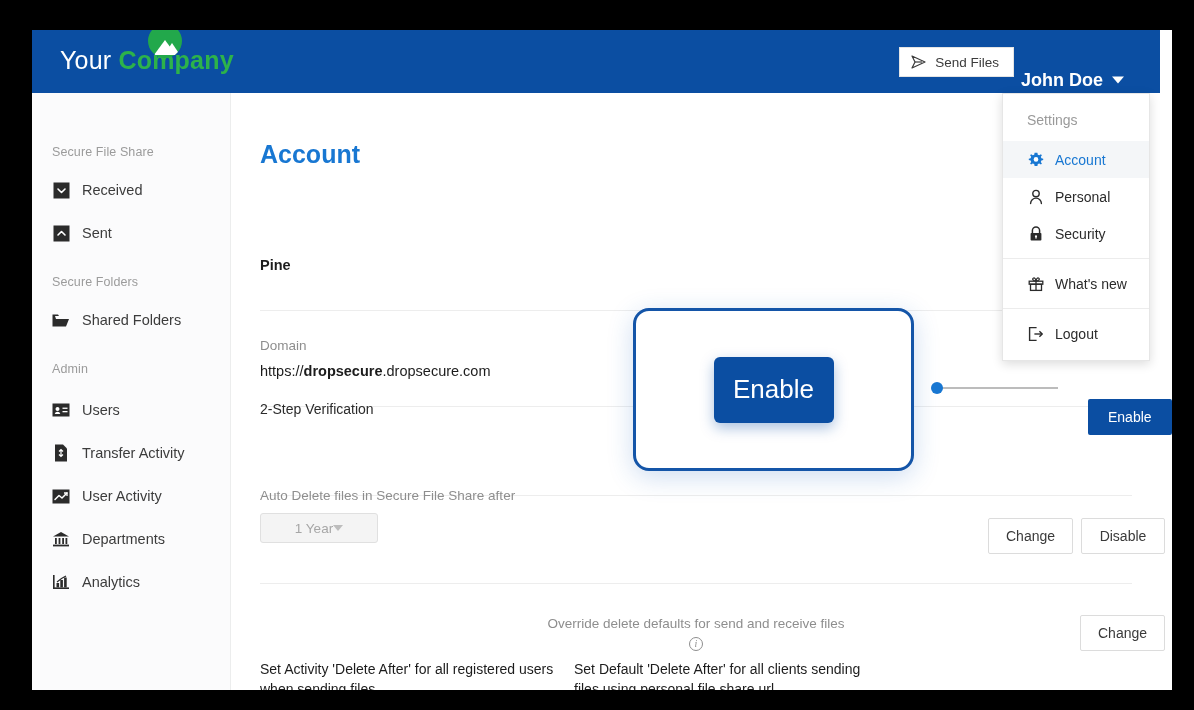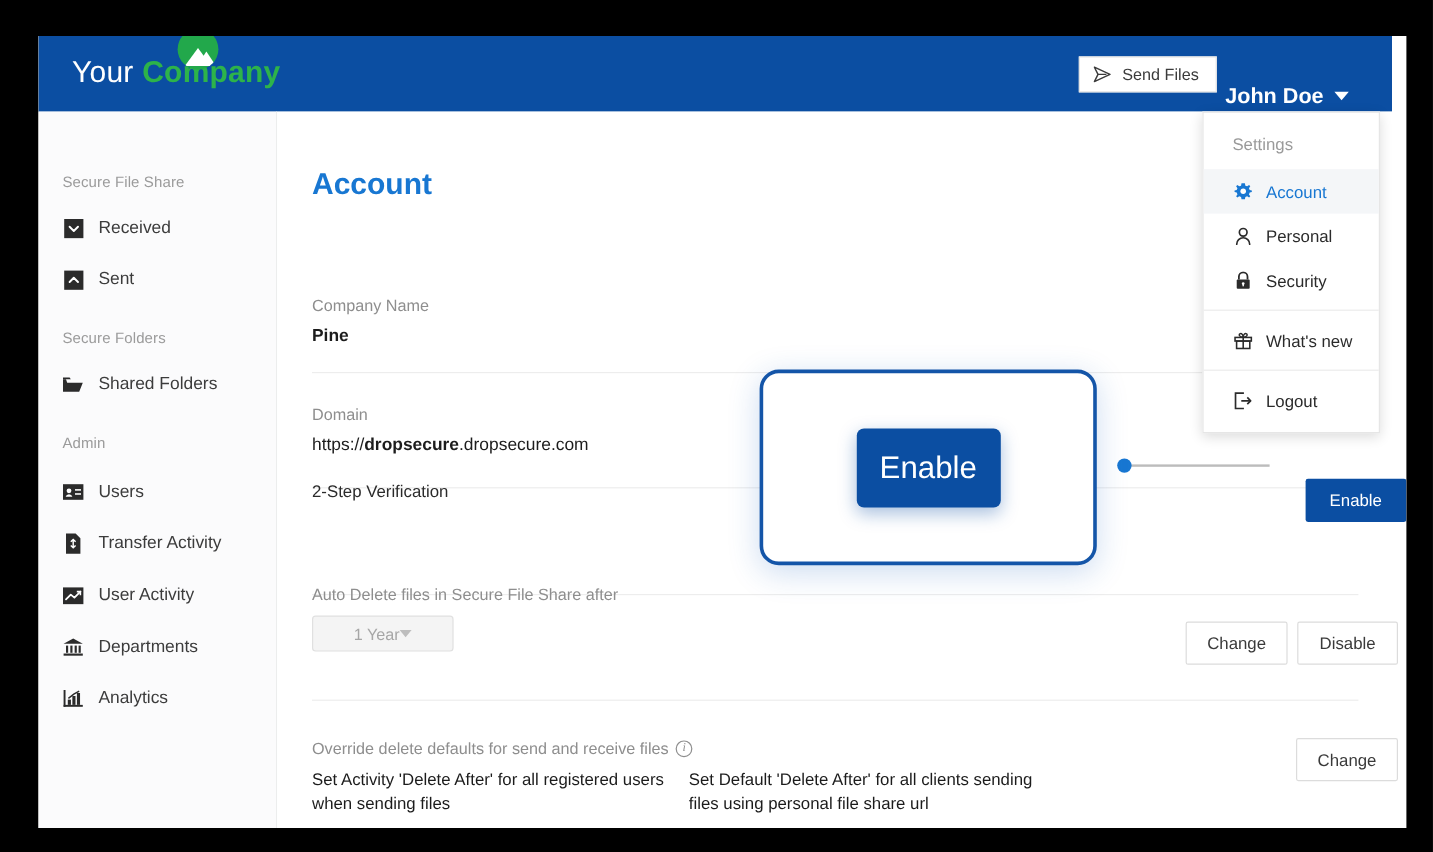--- a/index.html
+++ b/index.html
@@ -143,21 +143,21 @@
   .btn-primary {
     height: 36px; padding: 0 20px;
     background: #0b4ea2; border: none; border-radius: 2px;
     color: #ffffff; font-size: 14px;
     display: inline-flex; align-items: center; justify-content: center;
     cursor: pointer;
   }
 
   .override-note {
     font-size: 13.5px; color: #8e8e8e;
-    display: flex; align-items: center; gap: 6px;
+    display: flex; align-items: center; gap: 6px; flex-direction: column;
   }
   .info-circle {
     width: 14px; height: 14px; border-radius: 50%;
     border: 1px solid #8e8e8e; color: #8e8e8e;
     font-size: 10px; line-height: 12px; text-align: center;
     font-style: italic; font-family: "Liberation Serif", serif;
   }
   .override-cols {
     display: flex; gap: 14px; margin-top: 8px;
   }
@@ -354,21 +354,20 @@
       </span>
       <span>Analytics</span>
     </div>
   </div>
 
   <div class="main">
 
     <div class="page-title">Account</div>
 
     <div class="row" style="top:154px">
-      <div class="row-label">Company Name</div>
       <div class="row-value" style="font-weight:700">Pine</div>
     </div>
     <div class="divider" style="top:217px"></div>
 
     <div class="row" style="top:245px">
       <div class="row-label">Domain</div>
       <div class="row-value"><span>https://</span><b>dropsecure</b><span>.dropsecure.com</span></div>
     </div>
     <div class="divider" style="top:313px"></div>
 

